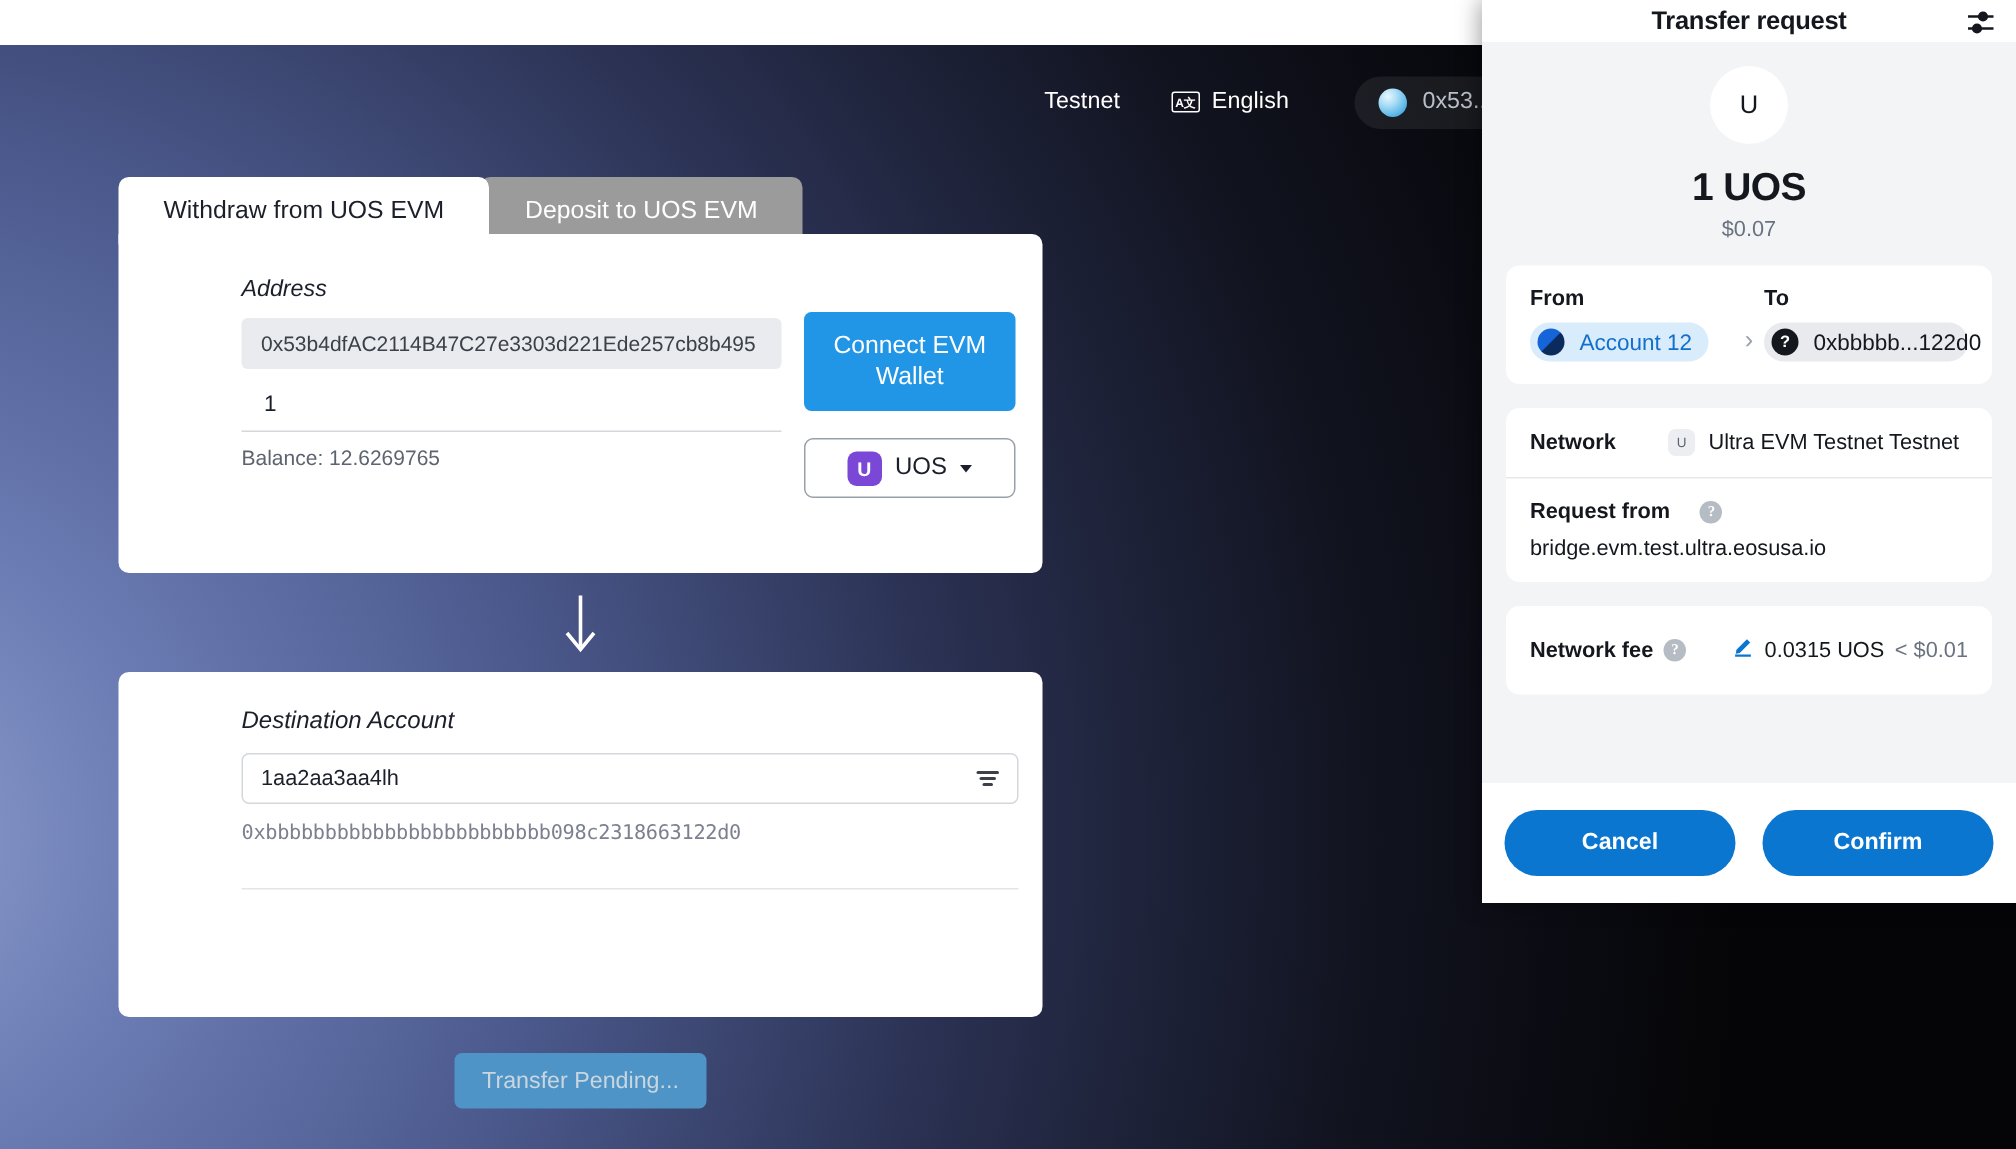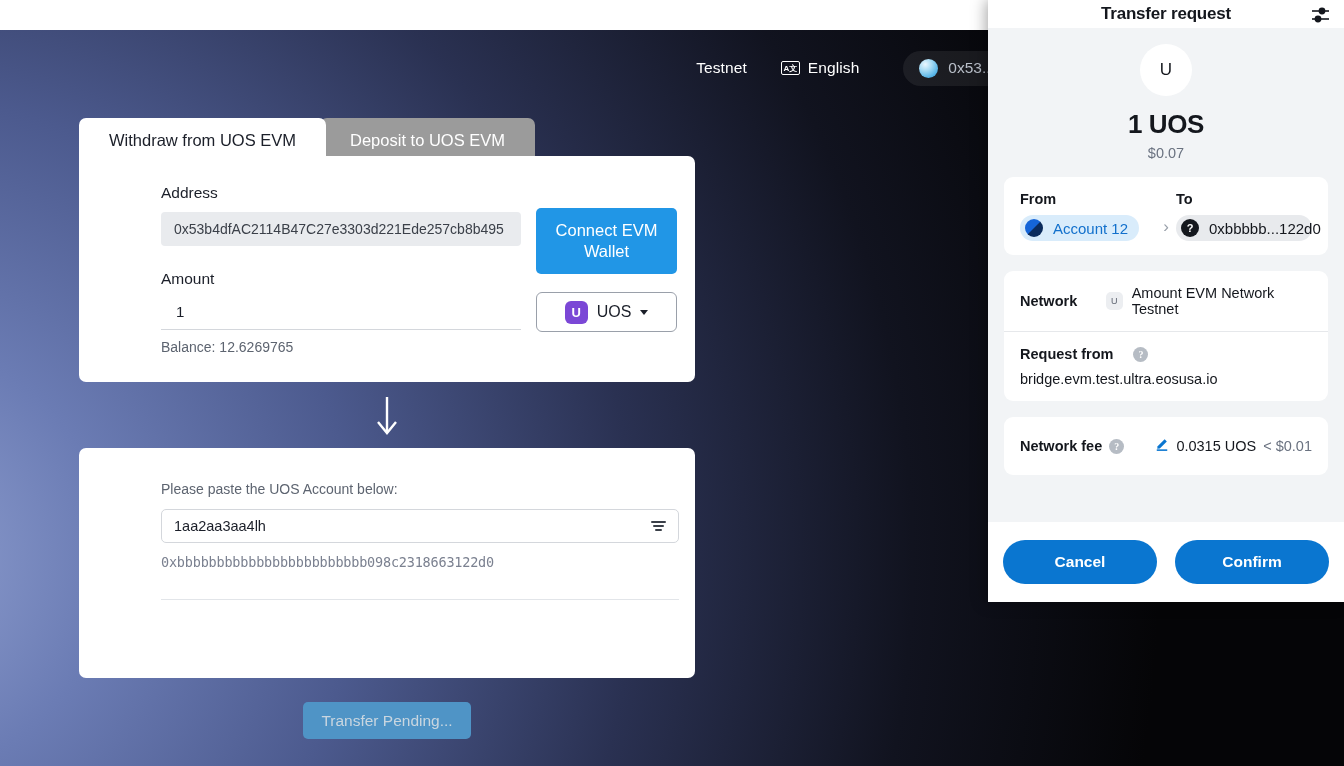--- a/index.html
+++ b/index.html
@@ -80,21 +80,21 @@
   }
   #card-from { left: 79px; top: 126px; width: 616px; height: 226px; border-top-left-radius: 0; }
   #card-to   { left: 79px; top: 418px; width: 616px; height: 230px; }
 
   .side-label {
     position: absolute; font-size: 16px; font-weight: bold; color: #1b1f29;
   }
   #lbl-from { left: 95px; top: 247px; }
   #lbl-to   { left: 95px; top: 525px; }
 
-  .field-label { font-size: 15.5px; color: #1b1f29; }
+  .field-label { font-size: 15.5px; color: #1b1f29; font-style: italic; }
   .field-sub { font-size: 14px; color: #5d6470; margin-top: 9px; }
 
   .addr-box {
     margin-top: 10px; background: #e9ebee; border-radius: 4px;
     padding: 9px 13px; font-size: 14px; color: #3b4049; width: 360px;
   }
   .connect-btn {
     position: absolute; right: 18px; top: 52px; width: 141px;
     background: #2196e6; color: #ffffff; border: none; border-radius: 5px;
     font-size: 16.5px; line-height: 1.28; padding: 12px 6px;
@@ -283,21 +283,20 @@
       </div>
     </div>
 
     <div class="side-label" id="lbl-from">From</div>
     <div class="card" id="card-from">
       <div style="padding:28px 0 0 82px;">
         <div class="field-label">Address</div>
         <div class="addr-box">
           <span>0x53b4dfAC2114B47C27e3303d221Ede257cb8b495</span>
         </div>
-        <div class="field-label" style="margin-top:24px;">Amount</div>
         <div class="amount-line">
           <span>1</span>
         </div>
         <div class="balance">Balance: 12.6269765</div>
       </div>
       <button class="connect-btn">Connect EVM Wallet</button>
       <div class="token-btn">
         <span class="token-logo">U</span>
         <span class="token-name">UOS</span>
         <span class="caret-dn"></span>
@@ -307,21 +306,21 @@
     <div class="arrow-down">
       <svg viewBox="0 0 28 42" width="28" height="42" fill="none" stroke="#ffffff" stroke-width="2.4">
         <line x1="14" y1="2" x2="14" y2="36"></line>
         <polyline points="5,27 14,38 23,27"></polyline>
       </svg>
     </div>
 
     <div class="side-label" id="lbl-to">To</div>
     <div class="card" id="card-to">
       <div style="padding:24px 0 0 82px;">
-        <div class="field-sub">Please paste the UOS Account below:</div>
+        <div class="field-label" style="font-size:16px;">Destination Account</div>
         <div class="dest-input">
           <span>1aa2aa3aa4lh</span>
           <span class="list-glyph">
             <i style="width:15px"></i>
               <i style="width:11px"></i>
               <i style="width:7px"></i>
           </span>
         </div>
         <div class="evm-addr">0xbbbbbbbbbbbbbbbbbbbbbbbb098c2318663122d0</div>
         <div class="memo-input"></div>
@@ -367,21 +366,21 @@
               <span class="ft-name dark">0xbbbbb...122d0</span>
             </div>
           </div>
         </div>
       </div>
 
       <div class="pcard">
         <div class="net-row">
           <span class="net-label">Network</span>
           <span class="net-badge">U</span>
-          <span class="net-name">Amount EVM Network Testnet</span>
+          <span class="net-name">Ultra EVM Testnet Testnet</span>
         </div>
         <div class="sep"></div>
         <div>
           <div class="req-label">
             <span>Request from</span>
             <span class="help-dot">?</span>
           </div>
           <div class="req-url">bridge.evm.test.ultra.eosusa.io</div>
         </div>
       </div>

